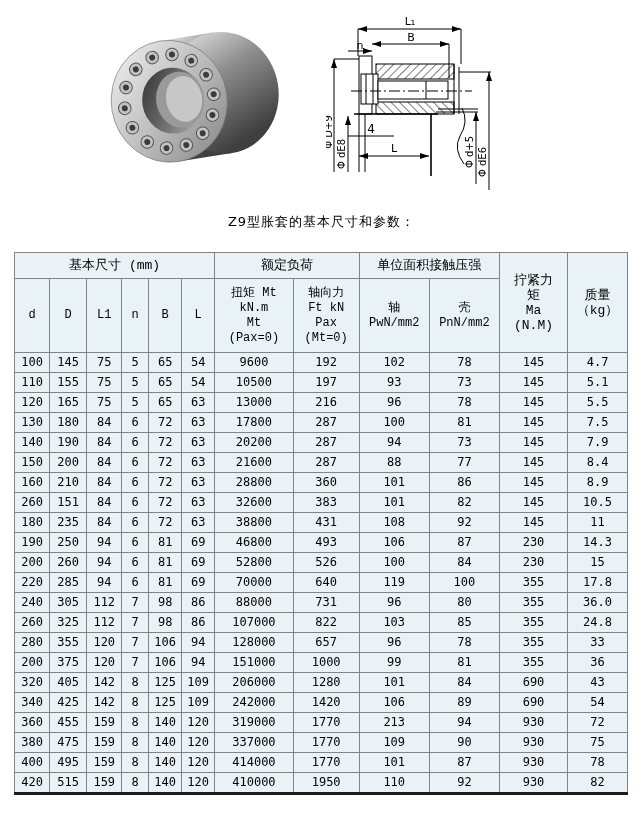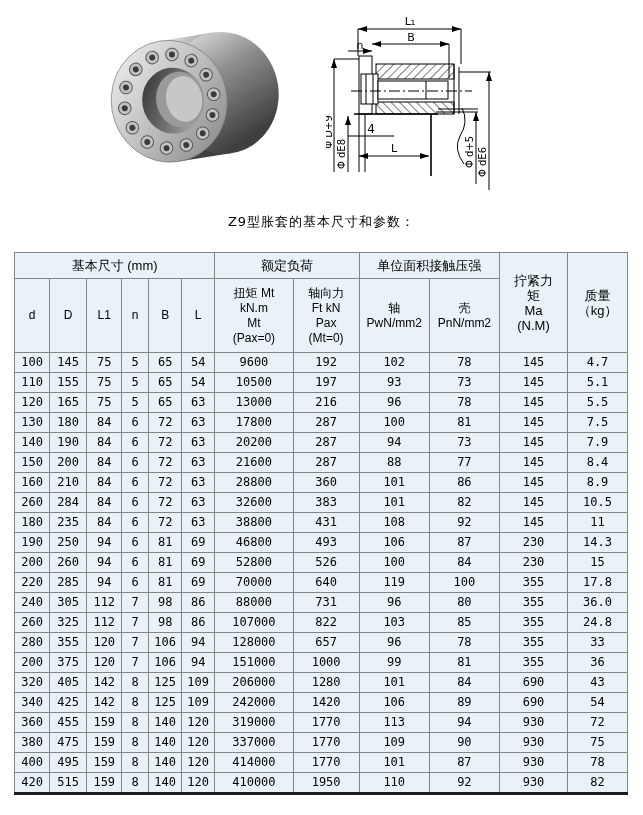--- a/index.html
+++ b/index.html
@@ -7,21 +7,21 @@
   .photo-wrap{position:absolute;left:95px;top:16px;width:208px;height:164px;}
   .drawing-wrap{position:absolute;left:326px;top:4px;width:204px;height:198px;}
   .page-title{position:absolute;left:0;top:213px;width:643px;text-align:center;
     font-size:13px;letter-spacing:1px;color:#000;}
   table.spec{position:absolute;left:14px;top:252px;width:614px;border-collapse:collapse;
     background:#e9f2f7;border:1px solid #848484;border-bottom:3px solid #1c1c1c;
     table-layout:fixed;}
   table.spec th, table.spec td{border:1px solid #848484;text-align:center;vertical-align:middle;
     padding:0;font-weight:normal;}
   table.spec th{font-size:12px;line-height:15px;white-space:pre-line;
-    font-family:Liberation Sans, sans-serif;}
+    font-family:Liberation Mono, monospace;}
   tr.group-row th{height:25px;font-size:13px;}
   tr.sub-row th{height:73px;}
   table.spec td{height:19px;font-size:12px;line-height:19px;
     font-family:"DejaVu Sans Mono","DejaVu Sans",monospace;}
   svg text{font-family:"DejaVu Sans",sans-serif;}
 </style>
 </head>
 <body>
 
 <div class="photo-wrap">
@@ -308,21 +308,21 @@
         <td>63</td>
         <td>28800</td>
         <td>360</td>
         <td>101</td>
         <td>86</td>
         <td>145</td>
         <td>8.9</td>
       </tr>
       <tr>
         <td>260</td>
-        <td>284</td>
+        <td>151</td>
         <td>84</td>
         <td>6</td>
         <td>72</td>
         <td>63</td>
         <td>32600</td>
         <td>383</td>
         <td>101</td>
         <td>82</td>
         <td>145</td>
         <td>10.5</td>
@@ -469,21 +469,21 @@
       </tr>
       <tr>
         <td>360</td>
         <td>455</td>
         <td>159</td>
         <td>8</td>
         <td>140</td>
         <td>120</td>
         <td>319000</td>
         <td>1770</td>
-        <td>113</td>
+        <td>213</td>
         <td>94</td>
         <td>930</td>
         <td>72</td>
       </tr>
       <tr>
         <td>380</td>
         <td>475</td>
         <td>159</td>
         <td>8</td>
         <td>140</td>

